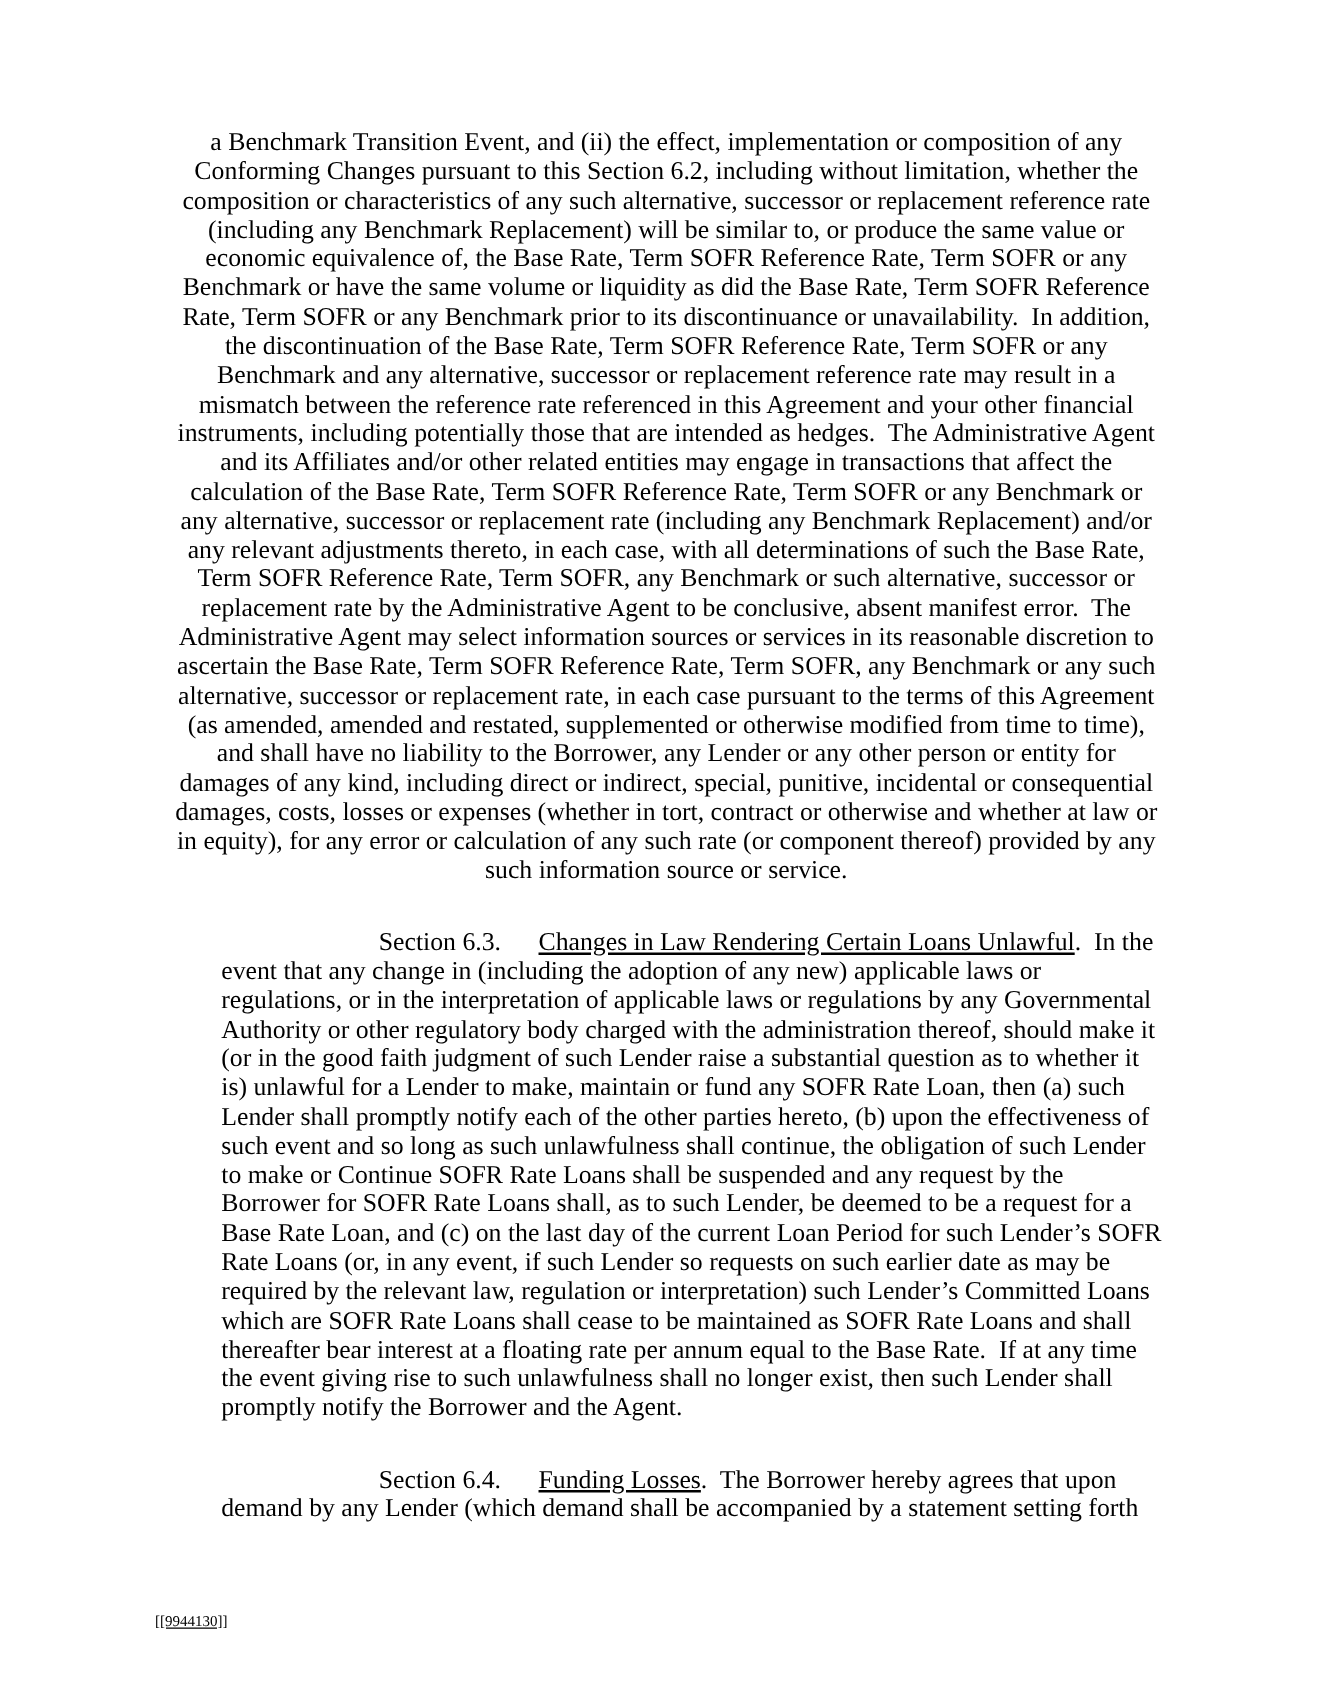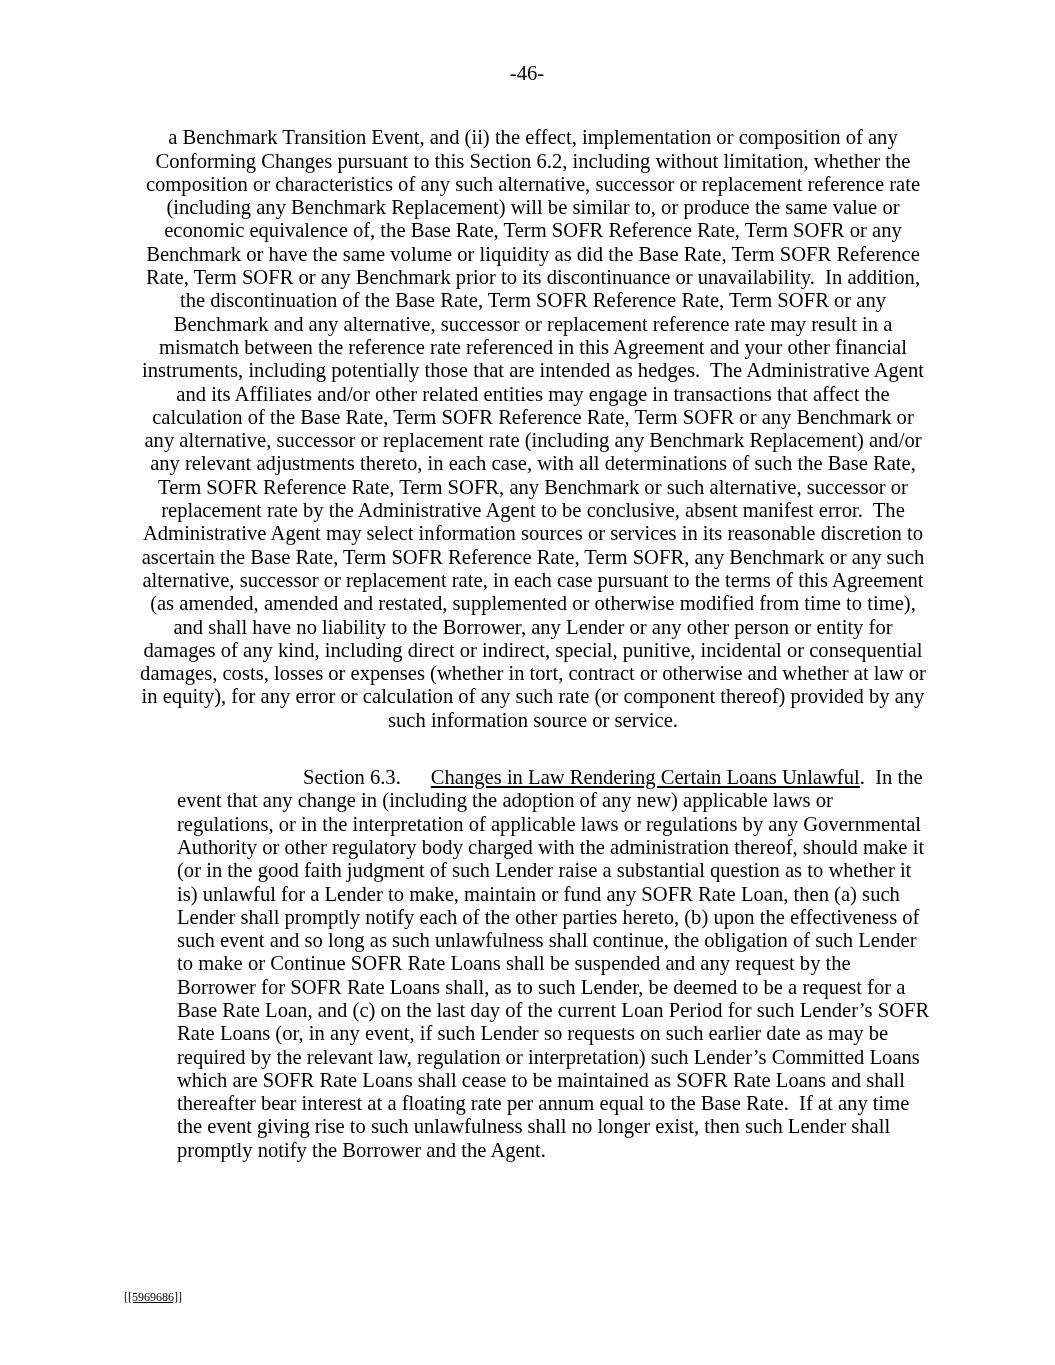--- a/index.html
+++ b/index.html
@@ -55,24 +55,24 @@
     line-height: 14px;
     text-decoration: underline;
   }
 </style>
 </head>
 <body>
 
 <div class="page">
   <div class="content">
 
-    <p class="page-number">-46-</p>
 
     <p class="para-continuation">a Benchmark Transition Event, and (ii) the effect, implementation or composition of any Conforming Changes pursuant to this Section 6.2, including without limitation, whether the composition or characteristics of any such alternative, successor or replacement reference rate (including any Benchmark Replacement) will be similar to, or produce the same value or economic equivalence of, the Base Rate, Term SOFR Reference Rate, Term SOFR or any Benchmark or have the same volume or liquidity as did the Base Rate, Term SOFR Reference Rate, Term SOFR or any Benchmark prior to its discontinuance or unavailability.  In addition, the discontinuation of the Base Rate, Term SOFR Reference Rate, Term SOFR or any Benchmark and any alternative, successor or replacement reference rate may result in a mismatch between the reference rate referenced in this Agreement and your other financial instruments, including potentially those that are intended as hedges.  The Administrative Agent and its Affiliates and/or other related entities may engage in transactions that affect the calculation of the Base Rate, Term SOFR Reference Rate, Term SOFR or any Benchmark or any alternative, successor or replacement rate (including any Benchmark Replacement) and/or any relevant adjustments thereto, in each case, with all determinations of such the Base Rate, Term SOFR Reference Rate, Term SOFR, any Benchmark or such alternative, successor or replacement rate by the Administrative Agent to be conclusive, absent manifest error.  The Administrative Agent may select information sources or services in its reasonable discretion to ascertain the Base Rate, Term SOFR Reference Rate, Term SOFR, any Benchmark or any such alternative, successor or replacement rate, in each case pursuant to the terms of this Agreement (as amended, amended and restated, supplemented or otherwise modified from time to time), and shall have no liability to the Borrower, any Lender or any other person or entity for damages of any kind, including direct or indirect, special, punitive, incidental or consequential damages, costs, losses or expenses (whether in tort, contract or otherwise and whether at law or in equity), for any error or calculation of any such rate (or component thereof) provided by any such information source or service.</p>
 
     <p class="section-para"><span>Section 6.3.</span><span class="tab-spacer"></span><span class="u">Changes in Law Rendering Certain Loans Unlawful</span><span>.  In the event that any change in (including the adoption of any new) applicable laws or regulations, or in the interpretation of applicable laws or regulations by any Governmental Authority or other regulatory body charged with the administration thereof, should make it (or in the good faith judgment of such Lender raise a substantial question as to whether it is) unlawful for a Lender to make, maintain or fund any SOFR Rate Loan, then (a) such Lender shall promptly notify each of the other parties hereto, (b) upon the effectiveness of such event and so long as such unlawfulness shall continue, the obligation of such Lender to make or Continue SOFR Rate Loans shall be suspended and any request by the Borrower for SOFR Rate Loans shall, as to such Lender, be deemed to be a request for a Base Rate Loan, and (c) on the last day of the current Loan Period for such Lender’s SOFR Rate Loans (or, in any event, if such Lender so requests on such earlier date as may be required by the relevant law, regulation or interpretation) such Lender’s Committed Loans which are SOFR Rate Loans shall cease to be maintained as SOFR Rate Loans and shall thereafter bear interest at a floating rate per annum equal to the Base Rate.  If at any time the event giving rise to such unlawfulness shall no longer exist, then such Lender shall promptly notify the Borrower and the Agent.</span></p>
 
+    <p class="section-para"><span>Section 6.4.</span><span class="tab-spacer"></span><span class="u">Funding Losses</span><span>.  The Borrower hereby agrees that upon demand by any Lender (which demand shall be accompanied by a statement setting forth</span></p>
 
 
   </div>
 
-  <div class="doc-id">[[5969686]]</div>
+  <div class="doc-id">[[9944130]]</div>
 </div>
 
 </body></html>

